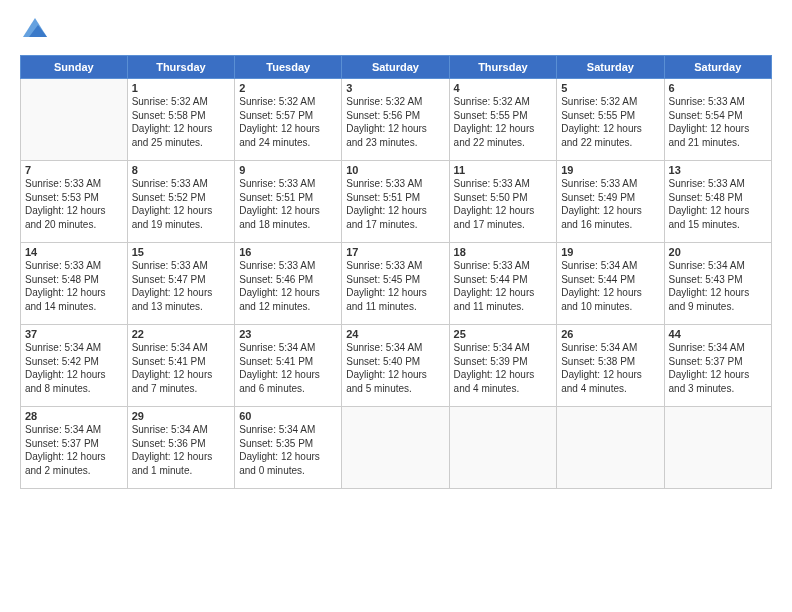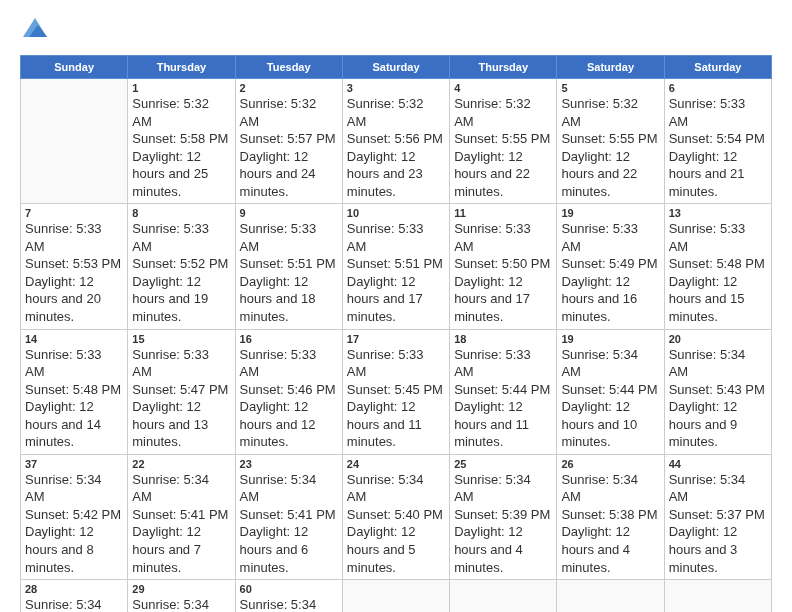--- a/index.html
+++ b/index.html
@@ -83,21 +83,21 @@
       background: #f9f9f9;
     }
     .day-number {
       font-size: 11px;
       font-weight: bold;
       color: #333;
       display: block;
       margin-bottom: 1px;
     }
     .sun-info {
-      font-size: 13px;
+      font-size: 10px;
       color: #333;
       line-height: 1.35;
     }
   </style>
 </head>
 <body>
 
 <div class="page">
   <div class="header">
     <div class="logo">

